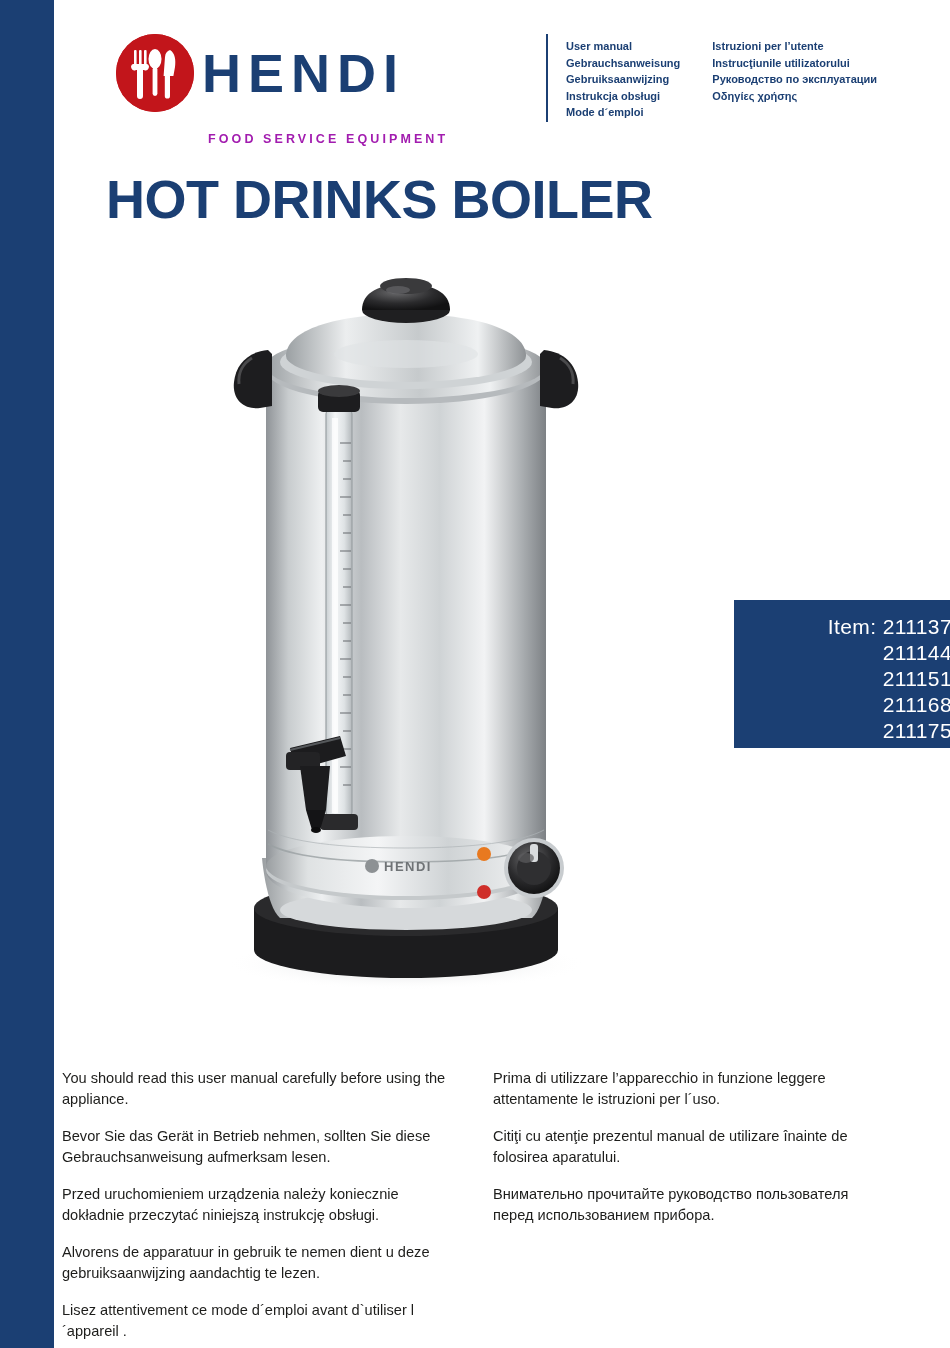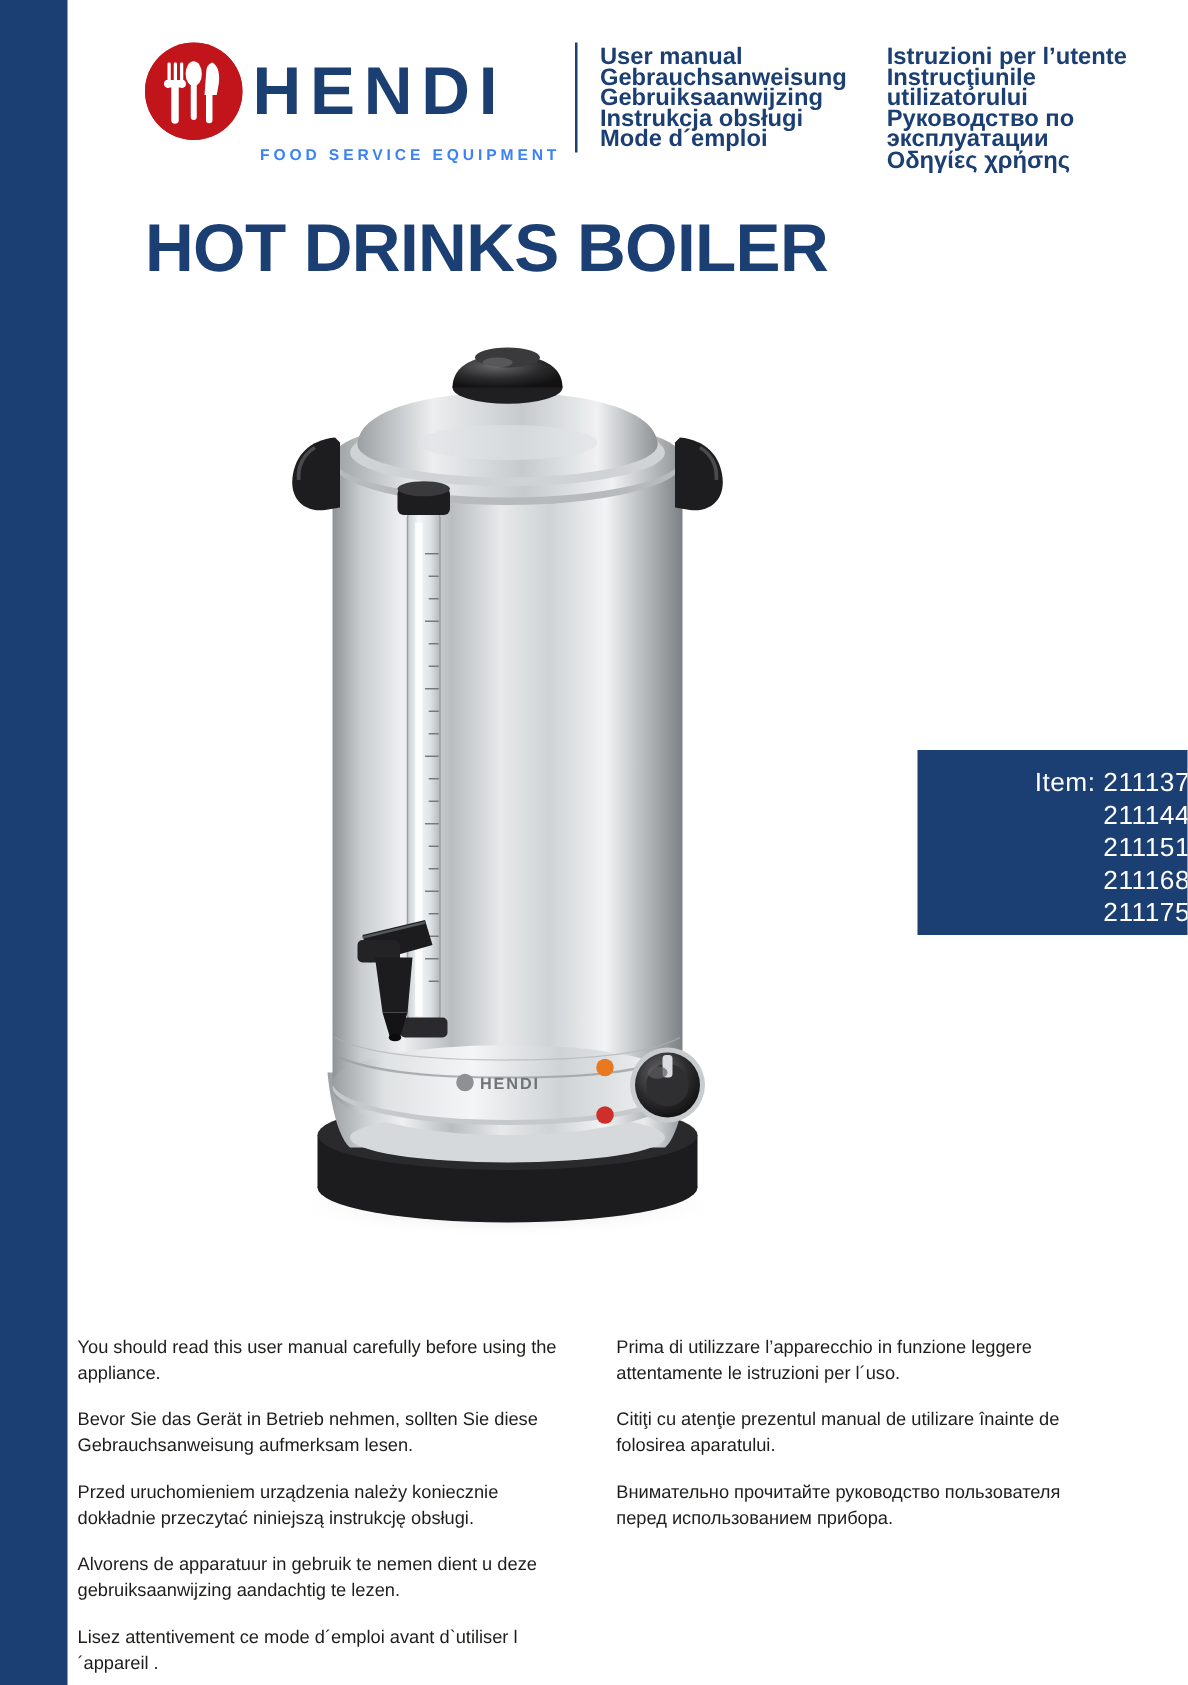--- a/index.html
+++ b/index.html
@@ -60,44 +60,44 @@
     font-weight: bold;
     font-size: 54px;
     letter-spacing: 7px;
     color: #1b3f73;
     line-height: 1;
     margin-left: 8px;
   }
   .logo-sub {
     font-size: 12.5px;
     letter-spacing: 3.1px;
-    color: #3b82f6;
+    color: #a21caf;
     font-weight: 600;
     margin-left: 92px;
-    margin-top: 5px;
+    margin-top: 20px;
   }
   .divider-v {
     width: 2px;
     height: 88px;
     background: #1b3f73;
     margin: 0 18px 0 10px;
   }
   .lang-col {
-    font-size: 19px;
+    font-size: 11px;
     line-height: 16.5px;
     color: #1b3f73;
     font-weight: bold;
     padding-top: 4px;
   }
   .lang-col.second { margin-left: 32px; }
 
   
   .title {
     position: absolute;
-    left: 62px; top: 168px;
+    left: 52px; top: 168px;
     font-size: 54px;
     font-weight: bold;
     letter-spacing: -0.5px;
     color: #1b3f73;
     font-family: "Liberation Sans", sans-serif;
   }
 
   
   .product-wrap {
     position: absolute;

